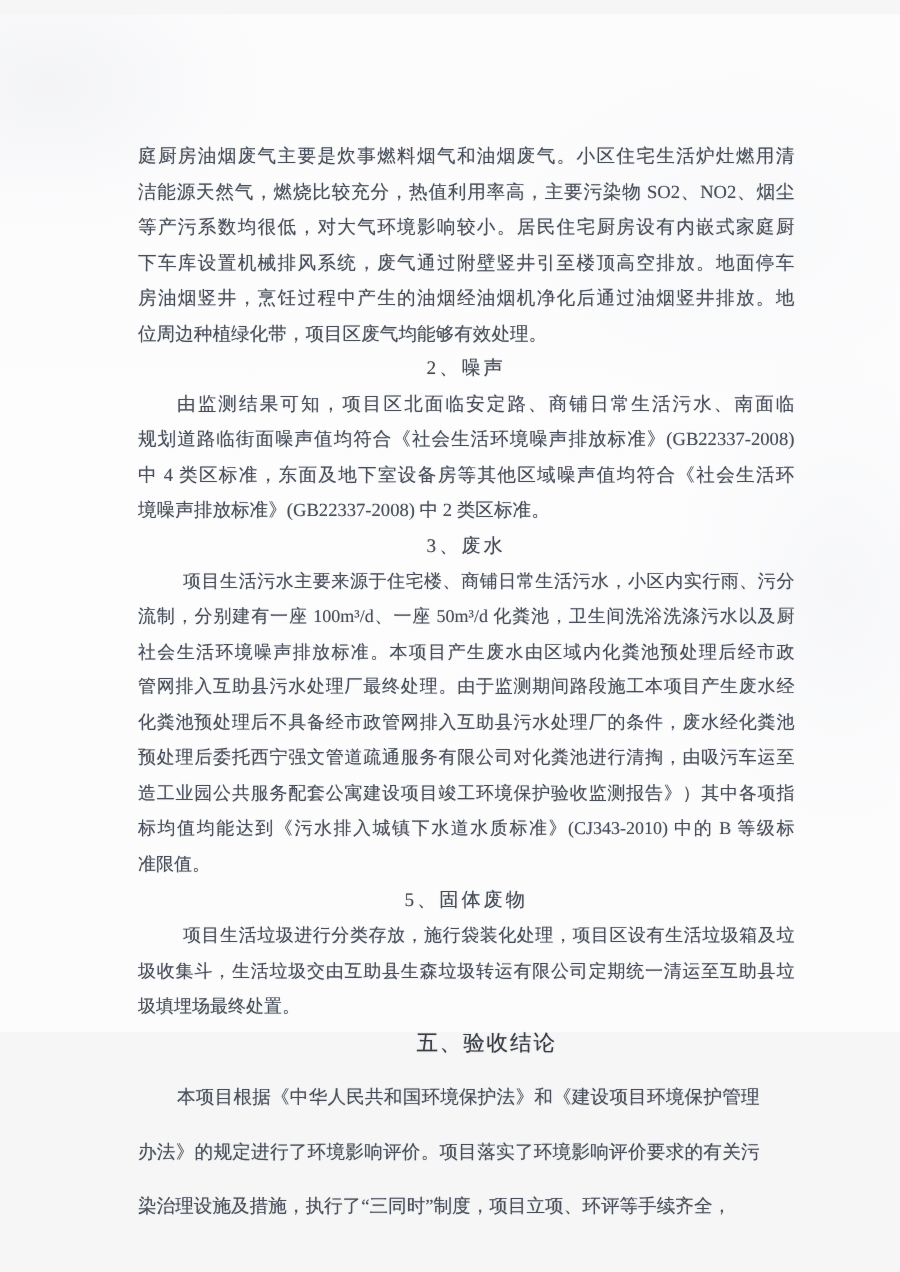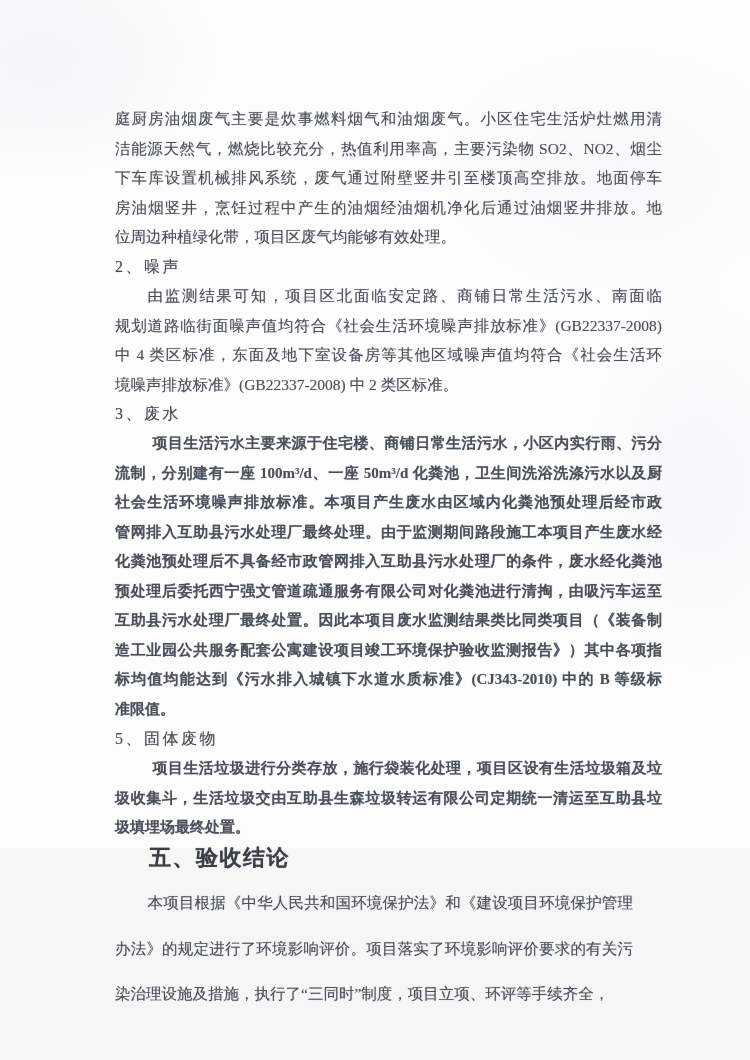--- a/index.html
+++ b/index.html
@@ -5,21 +5,21 @@
   html, body {
     margin: 0;
     padding: 0;
     width: 750px;
     height: 1060px;
     overflow: hidden;
     background: #f6f6f7;
   }
   .paper {
     position: absolute;
-    left: 0; top: 0;
+    left: 0; top: 12px;
     width: 750px;
     height: 848px;
     background:
       radial-gradient(ellipse 260px 180px at 40px 60px, rgba(205,208,214,0.18), rgba(205,208,214,0) 70%),
       radial-gradient(ellipse 200px 300px at 700px 480px, rgba(208,211,218,0.14), rgba(208,211,218,0) 70%),
       radial-gradient(ellipse 300px 200px at 620px 180px, rgba(210,213,220,0.10), rgba(210,213,220,0) 70%),
       radial-gradient(ellipse 240px 160px at 140px 1000px, rgba(210,213,220,0.10), rgba(210,213,220,0) 70%),
       linear-gradient(180deg, #fcfcfd 0%, #fdfdfe 50%, #fcfcfd 100%);
   }
   .textblock {
@@ -29,79 +29,79 @@
     width: 547px;
     color: #4b515c;
     font-family: "Liberation Serif", "DejaVu Serif", serif;
     text-shadow: 0 0 1px rgba(75, 81, 92, 0.45);
   }
   .line {
     height: 29.55px;
     line-height: 29.55px;
     font-size: 15.5px;
     white-space: nowrap;
-    text-align: left;
+    text-align: center;
   }
   
   .j {
     white-space: normal;
     text-align: justify;
     text-align-last: justify;
   }
   .last {
     white-space: normal;
     text-align: left;
     text-align-last: left;
   }
   .indent  { text-indent: 2.1em; }
   .indent2 { text-indent: 2.5em; }
   
-  .pb { font-size: 15px; font-weight: bold; }
+  .pb { font-size: 15px; }
   
   .pc { width: 518px; margin-top: 16px; }
   .heading {
     font-size: 16px;
     letter-spacing: 2.5px;
     color: #474d57;
   }
   .heading-bold {
-    font-size: 22px;
-    font-weight: bold;
+    font-size: 18px;
+    font-weight: normal;
     letter-spacing: 1.5px;
     text-indent: 34px;
     color: #3a3f47;
     text-shadow: 0 0 1px rgba(58, 63, 71, 0.55);
   }
 </style>
 </head>
 <body>
 
 <div class="paper">
   <div class="textblock">
 
     <div class="line j">庭厨房油烟废气主要是炊事燃料烟气和油烟废气。小区住宅生活炉灶燃用清</div>
     <div class="line j">洁能源天然气，燃烧比较充分，热值利用率高，主要污染物 SO2、NO2、烟尘</div>
+    <div class="line j">等产污系数均很低，对大气环境影响较小。居民住宅厨房设有内嵌式家庭厨</div>
     <div class="line j">下车库设置机械排风系统，废气通过附壁竖井引至楼顶高空排放。地面停车</div>
     <div class="line j">房油烟竖井，烹饪过程中产生的油烟经油烟机净化后通过油烟竖井排放。地</div>
     <div class="line last">位周边种植绿化带，项目区废气均能够有效处理。</div>
 
     <div class="line heading">2、噪声</div>
     <div class="line j indent">由监测结果可知，项目区北面临安定路、商铺日常生活污水、南面临</div>
     <div class="line j">规划道路临街面噪声值均符合《社会生活环境噪声排放标准》(GB22337-2008)</div>
     <div class="line j">中 4 类区标准，东面及地下室设备房等其他区域噪声值均符合《社会生活环</div>
     <div class="line last">境噪声排放标准》(GB22337-2008) 中 2 类区标准。</div>
 
     <div class="line heading">3、废水</div>
     <div class="line j pb indent2">项目生活污水主要来源于住宅楼、商铺日常生活污水，小区内实行雨、污分</div>
     <div class="line j pb">流制，分别建有一座 100m³/d、一座 50m³/d 化粪池，卫生间洗浴洗涤污水以及厨</div>
     <div class="line j pb">社会生活环境噪声排放标准。本项目产生废水由区域内化粪池预处理后经市政</div>
     <div class="line j pb">管网排入互助县污水处理厂最终处理。由于监测期间路段施工本项目产生废水经</div>
     <div class="line j pb">化粪池预处理后不具备经市政管网排入互助县污水处理厂的条件，废水经化粪池</div>
     <div class="line j pb">预处理后委托西宁强文管道疏通服务有限公司对化粪池进行清掏，由吸污车运至</div>
-    <div class="line j pb">互助县污水处理厂最终处置。因此本项目废水监测结果类比同类项目（《装备制</div>
     <div class="line j pb">造工业园公共服务配套公寓建设项目竣工环境保护验收监测报告》）其中各项指</div>
     <div class="line j pb">标均值均能达到《污水排入城镇下水道水质标准》(CJ343-2010) 中的 B 等级标</div>
     <div class="line pb last">准限值。</div>
 
     <div class="line heading">5、固体废物</div>
     <div class="line j pb indent2">项目生活垃圾进行分类存放，施行袋装化处理，项目区设有生活垃圾箱及垃</div>
     <div class="line j pb">圾收集斗，生活垃圾交由互助县生森垃圾转运有限公司定期统一清运至互助县垃</div>
     <div class="line pb last">圾填埋场最终处置。</div>
 
     <div class="line heading-bold">五、验收结论</div>

